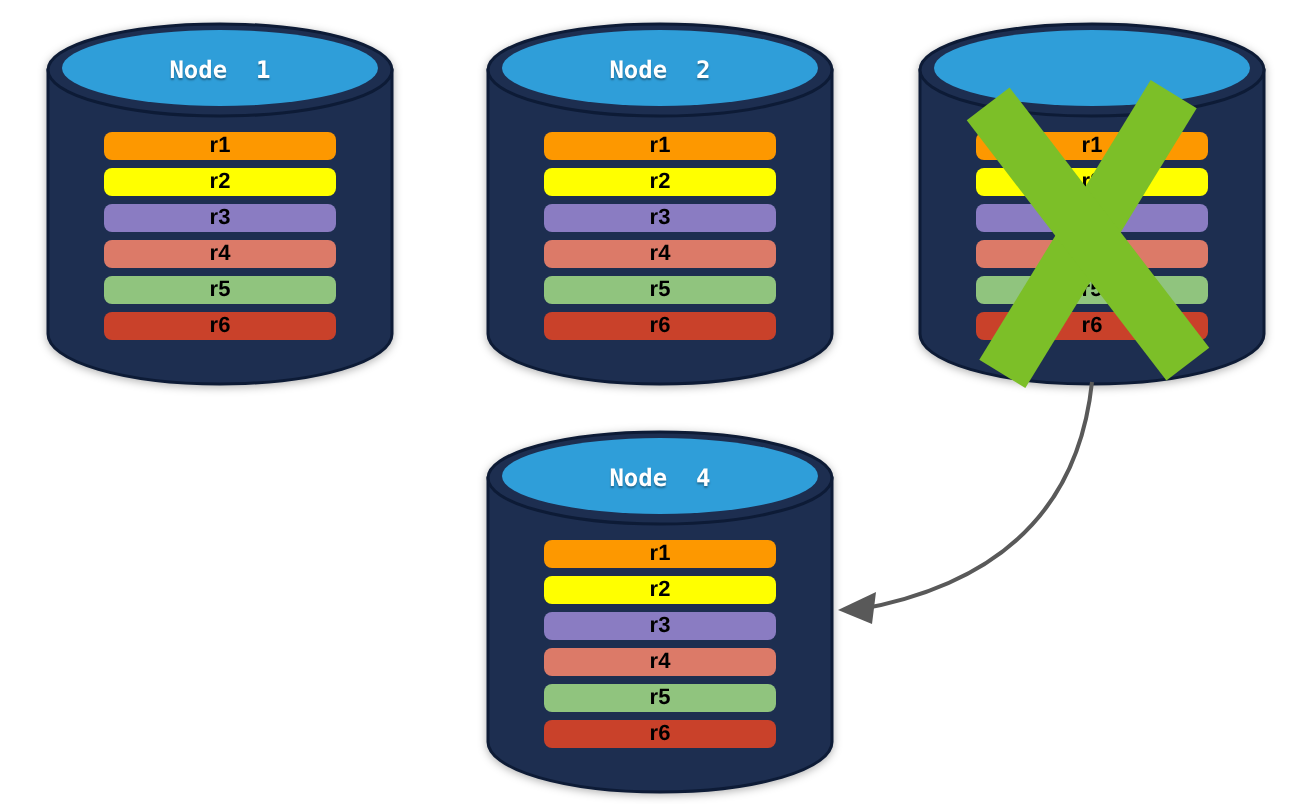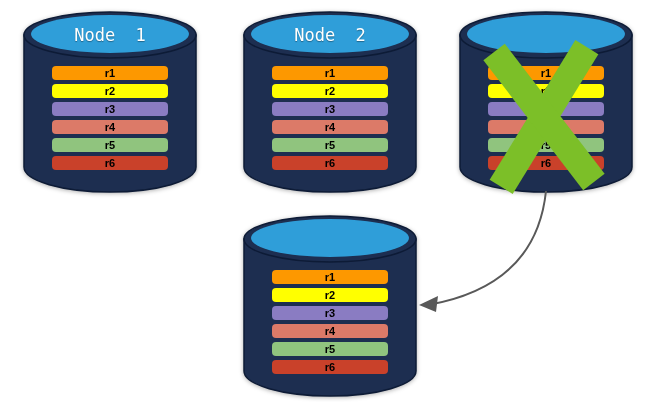--- a/index.html
+++ b/index.html
@@ -16,22 +16,22 @@
   }
   .node .cyl{
     position:absolute;left:0;top:0;
     width:178px;height:186px;
     filter:drop-shadow(0 1px 2px rgba(0,0,0,0.30));
   }
   .node .title{
     position:absolute;left:0;top:16px;width:178px;
     text-align:center;
     font-family:"DejaVu Sans Mono", monospace;
-    font-weight:normal;
-    font-size:17px;
+    font-weight:bold;
+    font-size:12px;
     line-height:22px;
     white-space:pre;
     text-shadow:0 1px 1px rgba(0,0,0,0.35);
   }
   .bars{
     position:absolute;left:31px;top:58px;width:116px;
   }
   .bar{
     height:14px;
     margin-bottom:4px;
@@ -111,20 +111,21 @@
       </g>
     </svg>
   </div>
 
   <div class="node" style="left:241px;top:212px">
     <svg class="cyl" viewBox="0 0 178 186">
       <path d="M3,27 L3,159 A86,25 0 0 0 175,159 L175,27 Z" stroke-width="1.5" style="fill: rgb(29, 46, 80); stroke: rgb(13, 27, 54);"></path>
       <ellipse cx="89" cy="27" rx="86" ry="23" stroke-width="1.5" style="fill: rgb(29, 46, 80); stroke: rgb(13, 27, 54);"></ellipse>
       <ellipse cx="89" cy="26" rx="79" ry="19" style="fill: rgb(47, 158, 217);"></ellipse>
     </svg>
+    <div class="title" style="color: rgb(255, 255, 255);">Node  4</div>
     <div class="bars">
       <div class="bar" style="background-color: rgb(253, 152, 0);">r1</div>
       <div class="bar" style="background-color: rgb(255, 255, 0);">r2</div>
       <div class="bar" style="background-color: rgb(138, 124, 194);">r3</div>
       <div class="bar" style="background-color: rgb(220, 122, 104);">r4</div>
       <div class="bar" style="background-color: rgb(144, 196, 126);">r5</div>
       <div class="bar" style="background-color: rgb(201, 65, 42);">r6</div>
     </div>
   </div>
 

